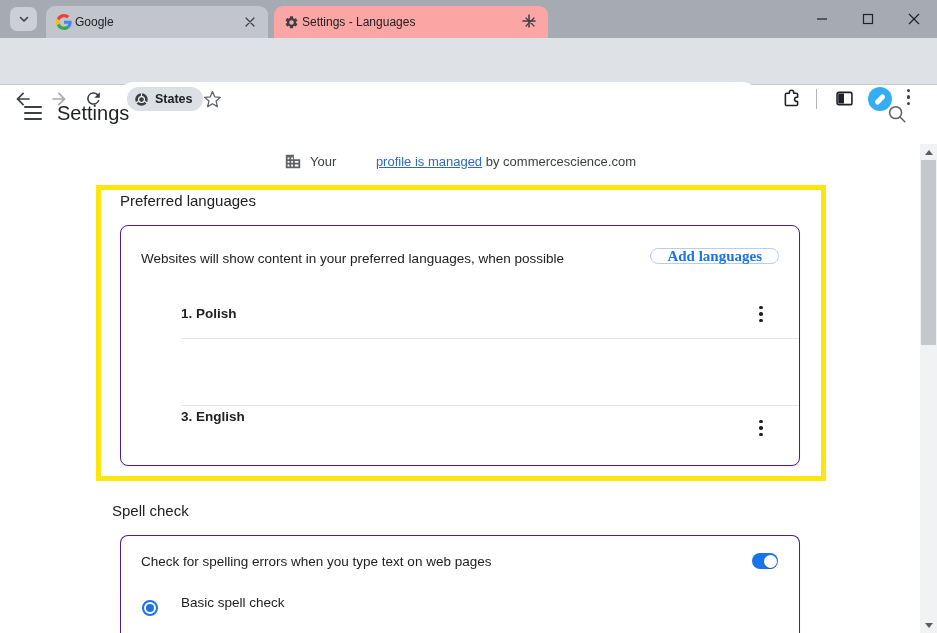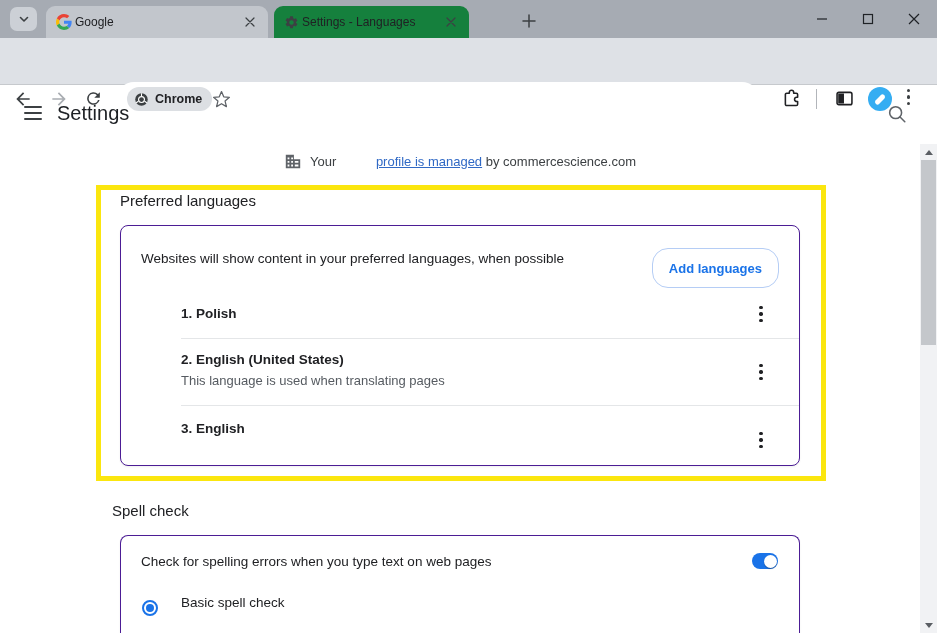--- a/index.html
+++ b/index.html
@@ -9,21 +9,21 @@
   .abs{position:absolute;}
   svg{display:block;}
 
   
   .tabstrip{position:absolute;left:0;top:0;width:937px;height:38px;background:#a6abb3;}
   .tab-search-btn{position:absolute;left:10px;top:7px;width:27px;height:24px;border-radius:7px;
        background:#ccd0d6;display:flex;align-items:center;justify-content:center;}
   .tab{position:absolute;top:6px;height:32px;border-radius:9px 9px 0 0;display:flex;
        align-items:center;padding:0 10px;box-sizing:border-box;}
   .tab.inactive{left:46px;width:222px;background:#c2c6cc;}
-  .tab.active{left:274px;width:195px;background:#15803d;}
+  .tab.active{left:274px;width:274px;background:#fca5a5;}
   .tab .title{font-size:12px;color:#202124;margin-left:3px;white-space:nowrap;overflow:hidden;
        text-overflow:ellipsis;flex:1;}
   .tab-close{width:17px;height:17px;border-radius:50%;display:flex;align-items:center;
        justify-content:center;margin-left:6px;}
   .newtab-btn{position:absolute;left:516px;top:8px;width:26px;height:26px;border-radius:50%;
        display:flex;align-items:center;justify-content:center;}
   .win-controls{position:absolute;right:0;top:0;height:38px;display:flex;}
   .win-btn{width:46px;height:38px;display:flex;align-items:center;justify-content:center;}
 
   
@@ -63,23 +63,23 @@
        border:5px solid var(--highlight,#fbe60e);box-sizing:border-box;pointer-events:none;}
 
   .section-label{position:absolute;font-size:15px;color:#202124;}
   .card{position:absolute;left:120px;width:680px;background:#fff;border:1px solid #4c1d95;
        box-sizing:border-box;box-shadow:0 1px 2px rgba(60,64,67,.08);}
   .card1{top:225px;height:241px;border-radius:8px;}
   .card2{top:535px;height:99px;border-radius:8px 8px 0 0;border-bottom:none;}
 
   .card-desc{position:absolute;left:20px;top:0;height:65px;display:flex;align-items:center;
        font-size:13.5px;color:#202124;width:510px;}
-  .add-btn{position:absolute;right:20px;top:22px;height:40px;padding:0 16px;border-radius:16px;
-       background:#fff;border:1px solid #b5cdf5;color:var(--accent,#1a73e8);font-size:13px;
-       font-weight:bold;display:flex;align-items:center;font-family:Liberation Sans, sans-serif;}
+  .add-btn{position:absolute;right:20px;top:22px;height:16px;padding:0 16px;border-radius:16px;
+       background:#fff;border:1px solid #b5cdf5;color:var(--accent,#1a73e8);font-size:15px;
+       font-weight:bold;display:flex;align-items:center;font-family:Liberation Serif, serif;}
 
   .lang-row{position:absolute;left:0;width:100%;box-sizing:border-box;}
   .lang-name{position:absolute;left:60px;font-size:13.5px;color:#202124;white-space:nowrap;font-weight:bold;}
   .lang-sub{position:absolute;left:60px;font-size:13px;white-space:nowrap;}
   .lang-sub.gray{color:#565b61;}
   .lang-sub.green{color:var(--green,#188038);}
   .row-divider{position:absolute;left:60px;right:0;height:1px;background:#e4e6e8;}
   .row-kebab{position:absolute;right:26px;width:24px;height:24px;display:flex;align-items:center;
        justify-content:center;}
   .row-kebab .kebab i{background:#202124;}
@@ -198,21 +198,21 @@
   <div class="omnibox">
     <div class="chip">
       <span>
         <svg width="15" height="15" viewBox="0 0 24 24">
           <circle cx="12" cy="12" r="10" fill="#3c4043"></circle>
           <circle cx="12" cy="12" r="5.6" fill="#fff"></circle>
           <circle cx="12" cy="12" r="3.8" fill="#3c4043"></circle>
           <path d="M12 6.4V2 M7.1 14.8l-3.8 2.3 M16.9 14.8l3.8 2.3" stroke="#fff" stroke-width="1.7"></path>
         </svg>
       </span>
-      <span class="chip-label">Chrome</span>
+      <span class="chip-label">States</span>
     </div>
     <span>
       <svg width="19" height="19" viewBox="0 0 24 24">
           <path d="M12 17.27 18.18 21l-1.64-7.03L22 9.24l-7.19-.61L12 2 9.19 8.63 2 9.24l5.46 4.73L5.82 21z" fill="none" stroke="#5f6368" stroke-width="1.6" stroke-linejoin="round"></path>
         </svg>
     </span>
   </div>
 
   <div class="toolbar-icon abs" style="left:781px;">
     <svg width="21" height="21" viewBox="0 0 24 24">
@@ -277,34 +277,23 @@
     <span class="row-kebab" style="top:11px;">
       <span class="kebab">
           <i></i>
           <i></i>
           <i></i>
         </span>
     </span>
   </div>
   <div class="row-divider" style="top:112px;"></div>
 
-  <div class="lang-row" style="top:112px;height:67px;">
-    <span class="lang-name" style="top:14px;">2. English (United States)</span>
-    <span class="lang-sub gray" style="top:35px;">This language is used when translating pages</span>
-    <span class="row-kebab" style="top:22px;">
-      <span class="kebab">
-          <i></i>
-          <i></i>
-          <i></i>
-        </span>
-    </span>
-  </div>
   <div class="row-divider" style="top:179px;"></div>
 
-  <div class="lang-row" style="top:183px;height:62px;">
+  <div class="lang-row" style="top:171px;height:62px;">
     <span class="lang-name" style="top:12px;">3. English</span>
     <span class="row-kebab" style="top:19px;">
       <span class="kebab">
           <i></i>
           <i></i>
           <i></i>
         </span>
     </span>
   </div>
 </div>

